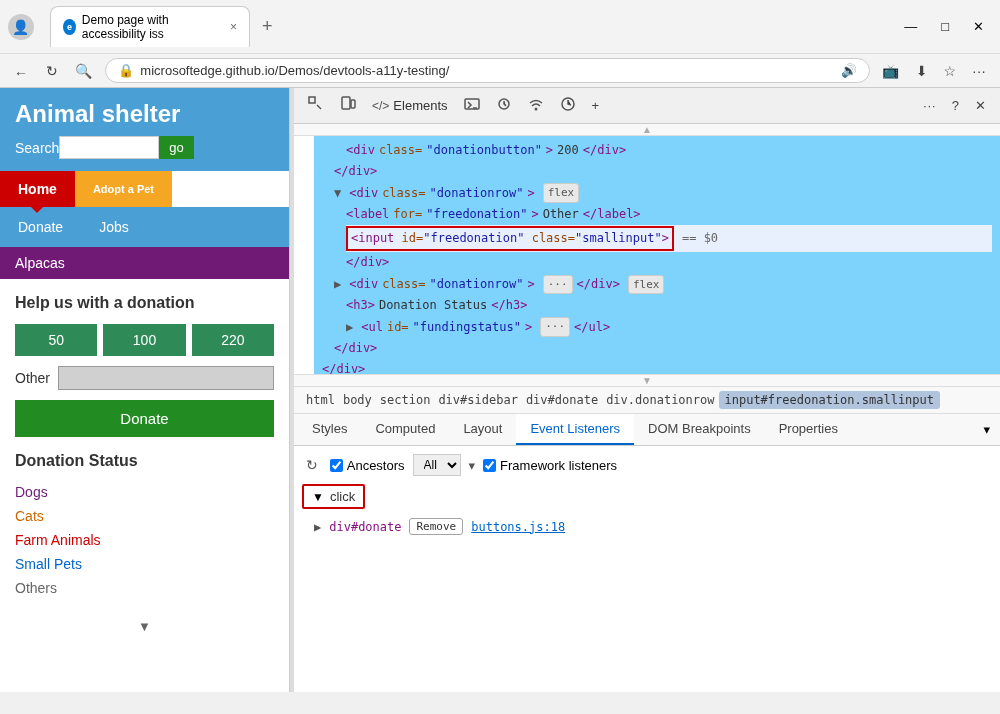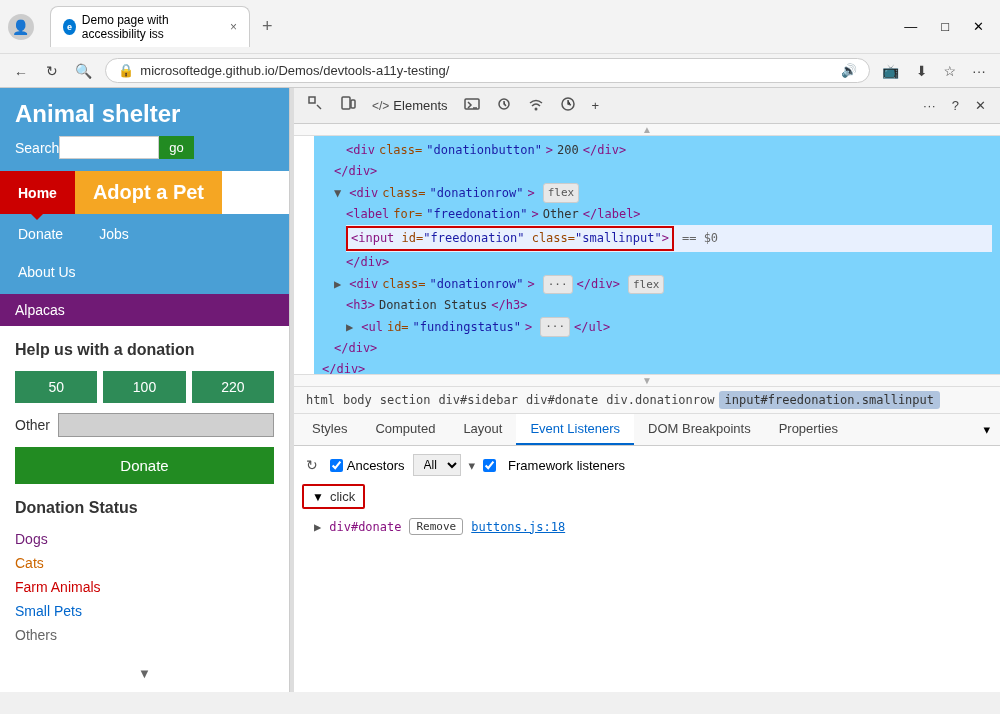--- a/index.html
+++ b/index.html
@@ -31,21 +31,21 @@
     .shelter-title { color: white; font-size: 24px; font-weight: bold; margin-bottom: 8px; }
     .search-bar { display: flex; align-items: center; }
     .search-label { color: white; font-size: 14px; }
     .search-input { padding: 3px 6px; border: 1px solid #ccc; font-size: 13px; width: 100px; }
     .go-btn { background: #228b22; color: white; border: none; padding: 4px 10px; cursor: pointer; font-size: 13px; }
 
     .nav-menu { }
     .nav-row1 { display: flex; }
     .nav-home { background: #cc0000; color: white; padding: 10px 18px; font-size: 14px; font-weight: bold; border: none; cursor: pointer; position: relative; }
     .nav-home::after { content: ''; position: absolute; bottom: -6px; left: 50%; transform: translateX(-50%); border-left: 6px solid transparent; border-right: 6px solid transparent; border-top: 6px solid #cc0000; }
-    .nav-adopt { background: #f5a623; color: white; padding: 10px 18px; font-size: 20px; font-weight: bold; border: none; cursor: pointer; }
+    .nav-adopt { background: #f5a623; color: white; padding: 10px 18px; font-size: 11px; font-weight: bold; border: none; cursor: pointer; }
     .nav-row2 { display: flex; background: #4a9fd5; padding: 4px 0; }
     .nav-donate { color: white; padding: 8px 18px; font-size: 14px; cursor: pointer; }
     .nav-jobs { color: white; padding: 8px 18px; font-size: 14px; cursor: pointer; }
     .nav-about { color: white; padding: 8px 18px; font-size: 14px; cursor: pointer; display: block; }
     .nav-alpacas { background: #701a75; color: white; padding: 8px 15px; font-size: 14px; margin: 0; }
 
     .donation-section { padding: 15px; }
     .donation-title { font-size: 16px; font-weight: bold; color: #333; margin-bottom: 12px; }
     .donation-amounts { display: flex; gap: 6px; margin-bottom: 10px; }
     .amount-btn { background: #2e8b57; color: white; border: none; padding: 8px 14px; font-size: 14px; cursor: pointer; flex: 1; }
@@ -96,21 +96,21 @@
     .tabs-more { margin-left: auto; padding: 6px; cursor: pointer; }
 
     
     .event-listeners-panel { padding: 8px; flex: 1; overflow-y: auto; }
     .filter-row { display: flex; align-items: center; gap: 8px; margin-bottom: 8px; }
     .refresh-btn { background: none; border: none; cursor: pointer; padding: 2px 4px; font-size: 14px; color: #555; }
     .ancestors-check { display: flex; align-items: center; gap: 4px; }
     .ancestors-check input { cursor: pointer; }
     .filter-select { border: 1px solid #ccc; padding: 2px 6px; font-size: 12px; }
     .filter-arrow { cursor: pointer; color: #555; }
-    .framework-check { display: flex; align-items: center; gap: 12px; }
+    .framework-check { display: flex; align-items: center; gap: 4px; }
     .framework-check input { cursor: pointer; }
 
     .click-section { }
     .click-header { display: flex; align-items: center; gap: 6px; padding: 4px 6px; background: #fff3cd; border: 2px solid #cc0000; border-radius: 3px; width: fit-content; margin-bottom: 6px; cursor: pointer; }
     .click-arrow { font-size: 12px; }
     .click-label { font-size: 13px; font-weight: 500; color: #333; }
 
     .listener-item { display: flex; align-items: center; gap: 8px; padding: 3px 12px; font-size: 12px; font-family: monospace; }
     .listener-arrow { color: #555; cursor: pointer; }
     .listener-selector { color: #881280; }
@@ -176,23 +176,20 @@
     </div>
 
     <div class="nav-menu">
       <div class="nav-row1">
         <button class="nav-home">Home</button>
         <button class="nav-adopt">Adopt a Pet</button>
       </div>
       <div class="nav-row2">
         <span class="nav-donate">Donate</span>
         <span class="nav-jobs">Jobs</span>
-      </div>
-      <div style="background: #4a9fd5; padding: 2px 0 6px 0;">
-        <span class="nav-about">About Us</span>
       </div>
       <div class="nav-alpacas">Alpacas</div>
     </div>
 
     <div class="donation-section">
       <div class="donation-title">Help us with a donation</div>
       <div class="donation-amounts">
         <button class="amount-btn">50</button>
         <button class="amount-btn">100</button>
         <button class="amount-btn">220</button>

